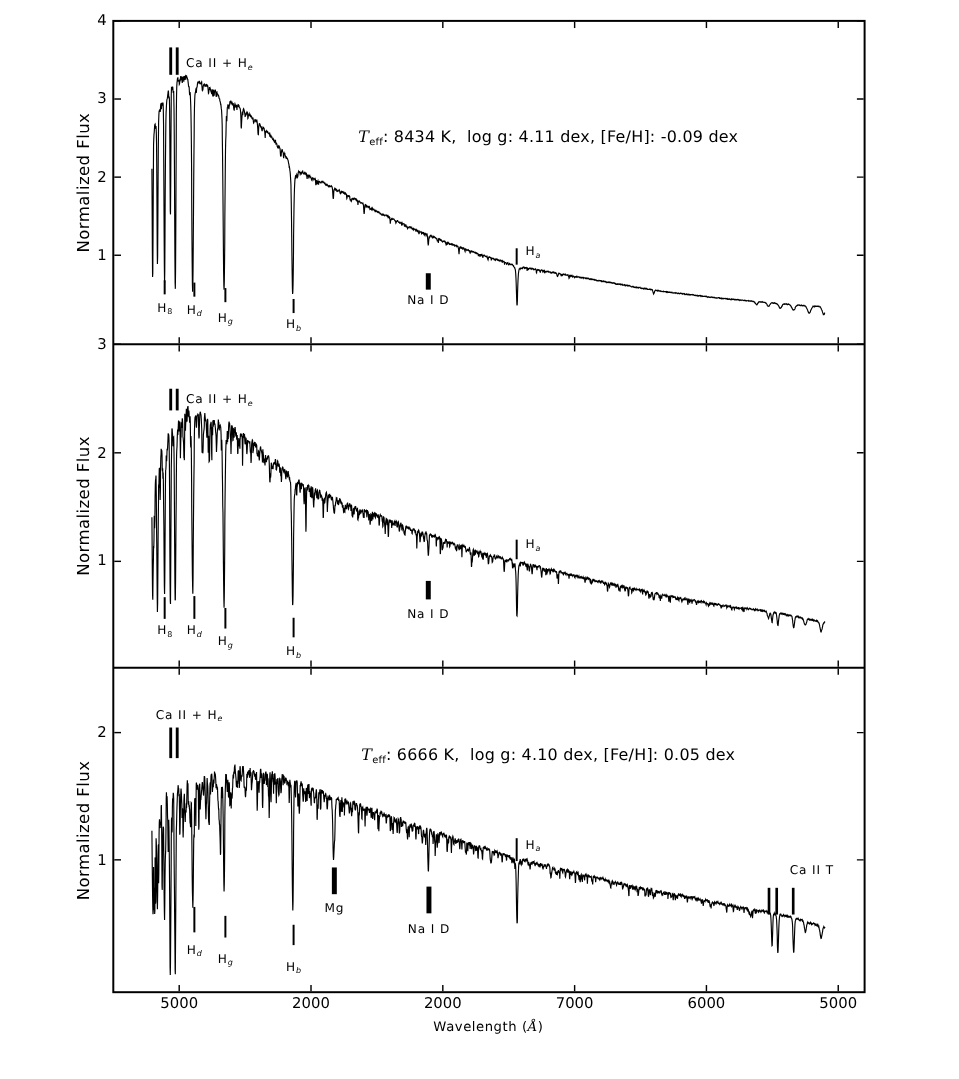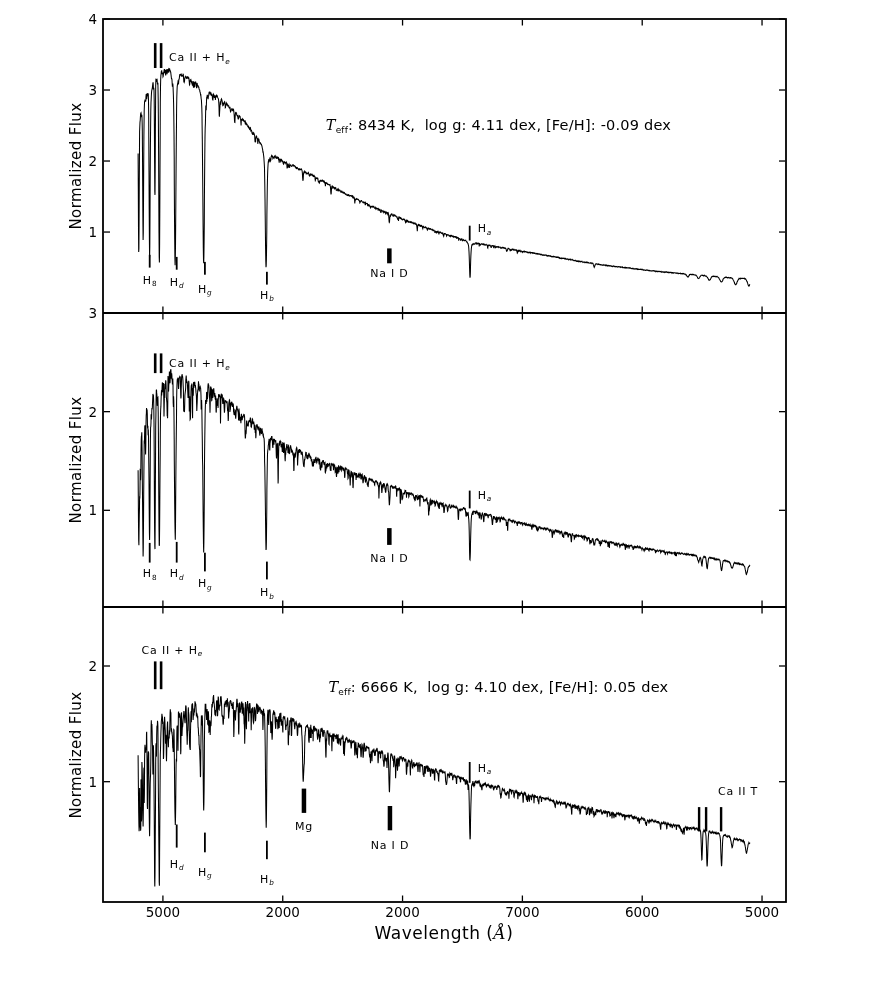--- a/index.html
+++ b/index.html
@@ -8,21 +8,21 @@
   #plot-svg{position:absolute;left:0;top:0;}
   #labels{position:absolute;left:0;top:0;width:872px;height:981px;pointer-events:none;}
   .lbl{position:absolute;white-space:pre;color:#000;}
   .ann{font-size:11px;letter-spacing:0.8px;}
   .ann .sub{font-size:66%;position:relative;top:0.33em;letter-spacing:0;}
   .ann .sub.it{font-style:italic;}
   .params{font-size:14.5px;letter-spacing:0.2px;}
   .params .mathT{font-family:"DejaVu Serif",serif;font-style:italic;}
   .params .sub{font-size:62%;position:relative;top:0.35em;}
   .tickl{font-size:13.5px;}
-  .axlab{font-size:17px;letter-spacing:0.5px;}
+  .axlab{font-size:12px;letter-spacing:0.5px;}
   .axlab .ang{font-family:"DejaVu Serif",serif;font-style:italic;}
   .ylab{font-size:15px;letter-spacing:0.4px;}
 </style>
 </head>
 <body>
 
 <div id="figure">
   <svg id="plot-svg" width="872" height="981">
       <defs>
         <clipPath id="clip0">

